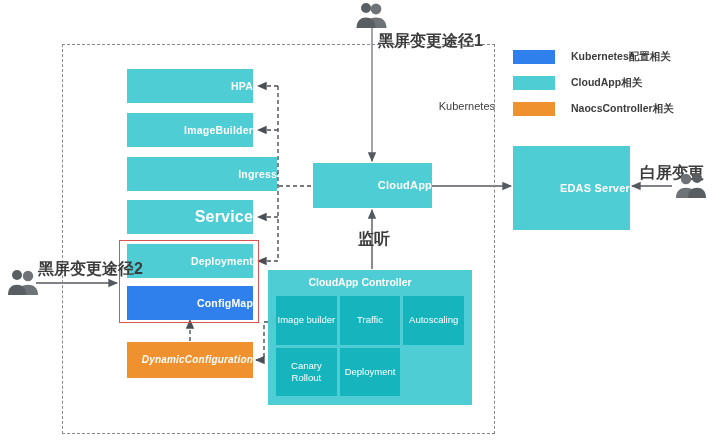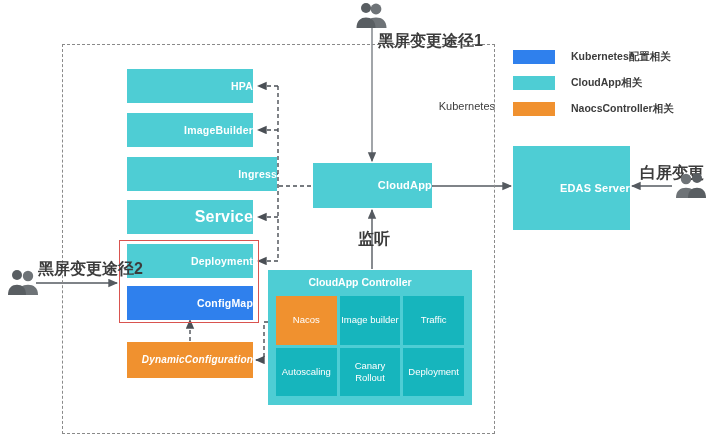--- a/index.html
+++ b/index.html
@@ -149,23 +149,20 @@
     <span>CloudApp</span>
   </div>
 
   <div class="box teal" style="left:513px;top:146px;width:117px;height:84px;font-size:11px;">
     <span>EDAS Server</span>
   </div>
 
   <div id="controller-panel">
     <div id="controller-title">CloudApp Controller</div>
     <div id="controller-grid">
-      <div class="cell nacos">
-        <span>Nacos</span>
-      </div>
       <div class="cell">
         <span>Image builder</span>
       </div>
       <div class="cell">
         <span>Traffic</span>
       </div>
       <div class="cell">
         <span>Autoscaling</span>
       </div>
       <div class="cell">

